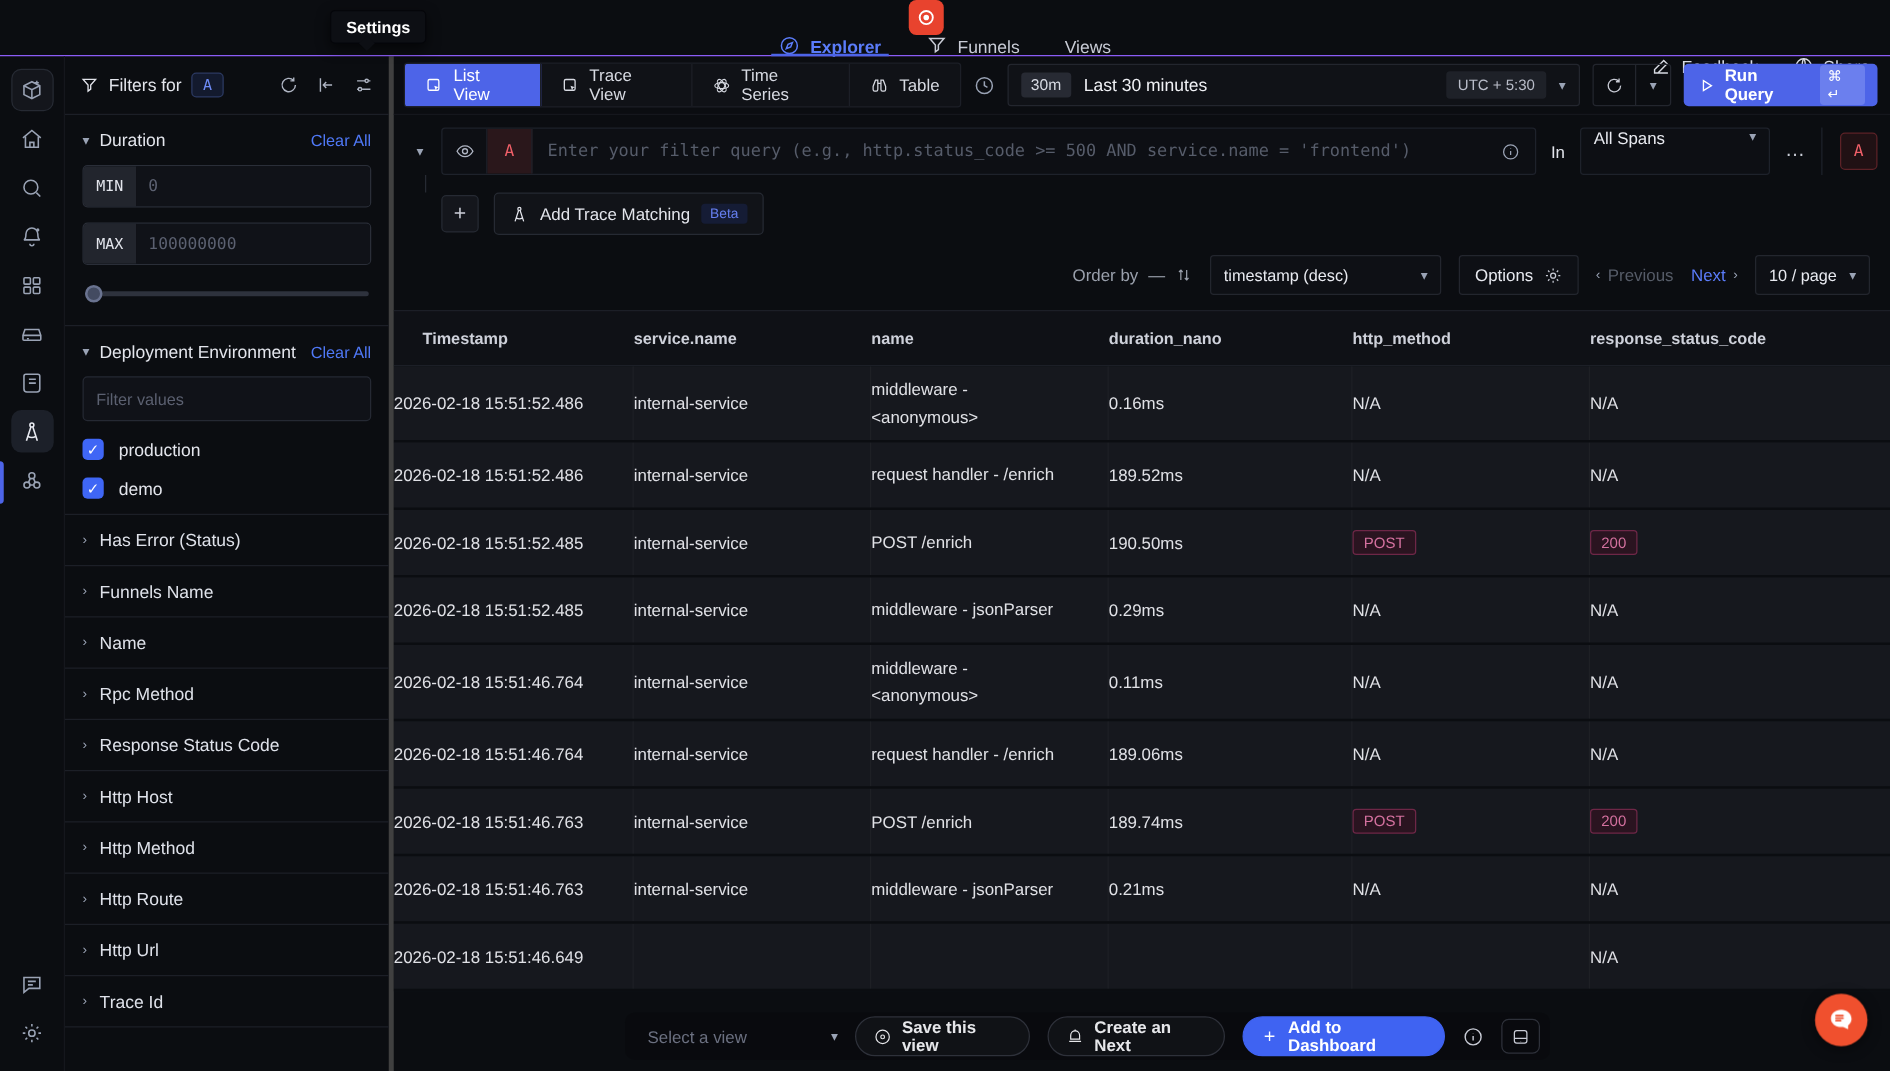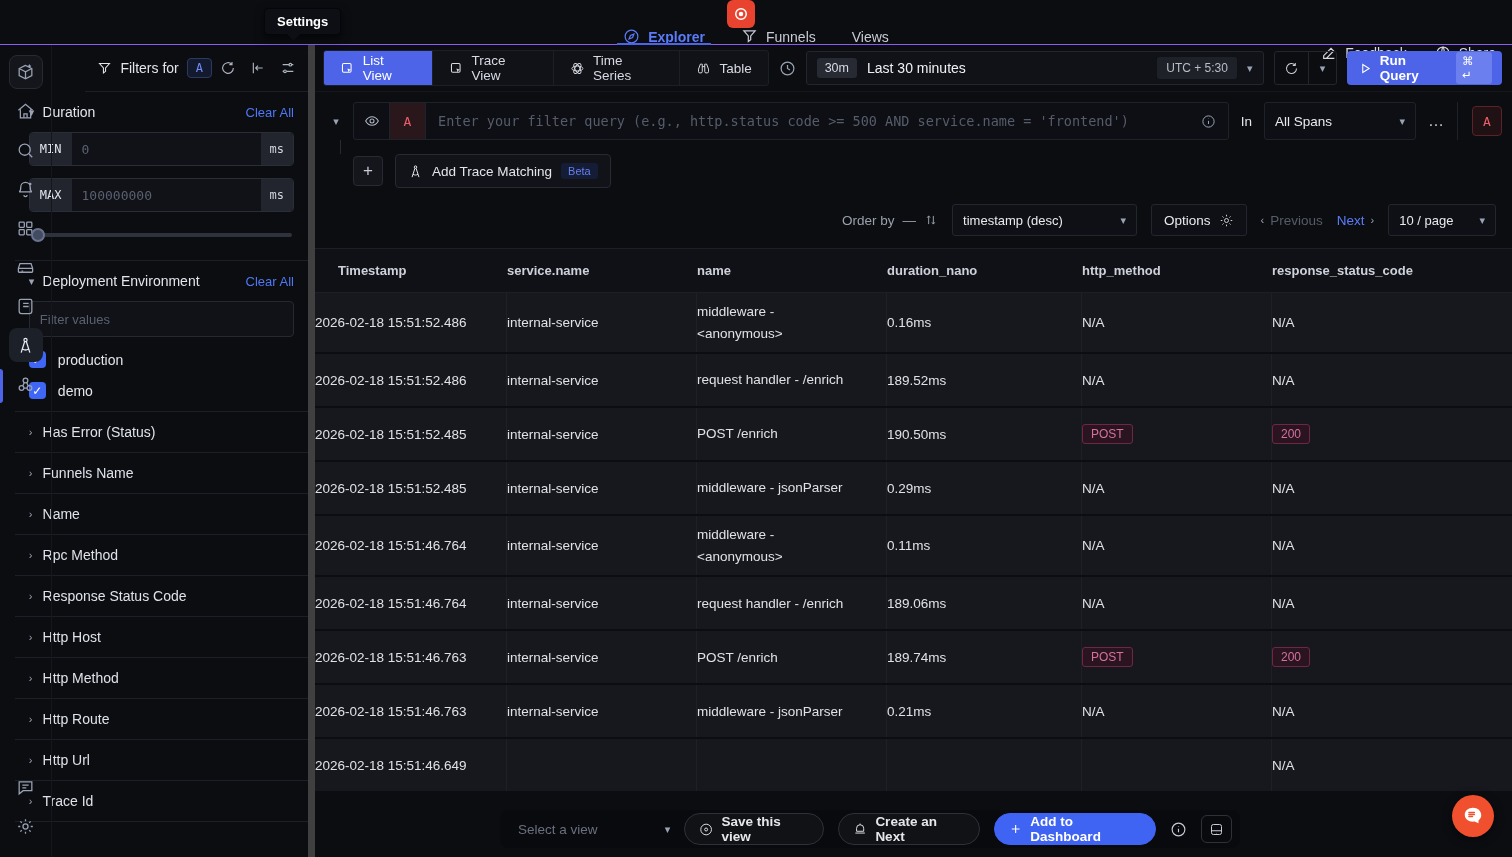--- a/index.html
+++ b/index.html
@@ -27,21 +27,21 @@
   .rail { width:52px; border-right:1px solid #15171d; display:flex; flex-direction:column; align-items:center; padding-top:10px; position:relative; }
   .rail-btn { width:34px; height:34px; display:flex; align-items:center; justify-content:center; color:#9aa3b5; margin-bottom:5px; border-radius:8px; cursor:pointer; }
   .rail-btn svg { stroke:#9aa3b5; }
   .rail-btn.boxed { border:1px solid #262a33; background:#14161c; }
   .rail-btn.active { background:#1c2029; }
   .rail-btn.active svg { stroke:#e8eaf1; }
   .rail-active-bar { position:absolute; left:0; top:324px; width:3px; height:34px; background:#4d64e8; border-radius:0 3px 3px 0; }
   .rail-spacer { flex:1; }
 
   
-  .fpanel { width:263px; border-right:7px solid #404040; display:flex; flex-direction:column;align-items:flex-end; }
+  .fpanel { width:263px; border-right:4px solid #404040; display:flex; flex-direction:column; }
   .fp-header { height:47px; display:flex; align-items:center; padding:0 12px; border-bottom:1px solid #1c1f27; gap:8px; }
   .fp-title { font-size:14px; color:#e3e5ec; }
   .badge-a-blue { font-family:"DejaVu Sans Mono",monospace; font-size:12px; color:#6e8bf7; background:#131a2e; border:1px solid #2c3a63; border-radius:4px; padding:2px 8px; }
   .fp-tools { margin-left:auto; display:flex; align-items:center; gap:14px; }
   .fp-tools svg { stroke:#aeb4c2; cursor:pointer; }
   .fp-body { flex:1; overflow:hidden; }
   .fsec { border-bottom:1px solid #1c1f27; padding:12px 14px; }
   .fsec-head { display:flex; align-items:center; gap:8px; font-size:14px; color:#e3e5ec; }
   .fsec-head .clear { margin-left:auto; color:#4f78f6; font-size:13px; cursor:pointer; }
   .chev { color:#9aa3b5; font-size:11px; display:inline-flex; }
@@ -86,39 +86,39 @@
   .qrow { display:flex; align-items:center; gap:0; }
   .q-exp { width:26px; display:flex; justify-content:center; color:#9aa3b5; cursor:pointer; }
   .qbox { flex:1; display:flex; align-items:stretch; height:38px; border:1px solid #1e222b; border-radius:3px; overflow:hidden; margin-left:4px; background:#0d0f14; }
   .q-eye { width:36px; display:flex; align-items:center; justify-content:center; color:#aeb4c2; border-right:1px solid #1e222b; cursor:pointer; }
   .q-a { width:36px; display:flex; align-items:center; justify-content:center; background:#2a171b; border-right:1px solid #1e222b; color:#ef5f68; font-family:"DejaVu Sans Mono",monospace; font-size:13px; cursor:pointer; }
   .q-input-wrap { flex:1; display:flex; align-items:center; padding:0 12px; gap:10px; }
   .q-input { flex:1; background:transparent; border:none; outline:none; color:#d7dae2; font-family:"DejaVu Sans Mono",monospace; font-size:13.5px; }
   .q-input::placeholder { color:#565c6a; }
   .q-info { color:#9aa3b5; display:flex; cursor:pointer; }
   .q-in { font-size:13.5px; color:#e3e5ec; margin:0 12px; }
-  .q-scope { width:152px; height:38px; background:#0d0f14; border:1px solid #1e222b; border-radius:3px; display:flex; align-items:center; padding:0 10px; font-size:13.5px; color:#e8eaf0; cursor:pointer; }
+  .q-scope { width:152px; height:38px; background:#0d0f14; border:1px solid #1e222b; border-radius:3px; display:flex; padding:0 10px; font-size:13.5px; color:#e8eaf0; cursor:pointer; }
   .q-scope .chev { margin-left:auto; }
   .q-more { color:#c9ccd6; font-size:16px; letter-spacing:1px; padding:0 12px; cursor:pointer; }
   .q-div { width:1px; height:38px; background:#1e222b; }
   .q-a2 { margin-left:14px; width:30px; height:30px; border:1px solid #5c2227; background:#201114; border-radius:4px; color:#ef5f68; font-family:"DejaVu Sans Mono",monospace; font-size:13px; display:flex; align-items:center; justify-content:center; cursor:pointer; }
   .tree-line { margin-left:17px; width:1px; height:14px; background:#262a33; }
   .addrow { display:flex; align-items:center; gap:12px; margin-left:30px; }
   .plus-btn { width:30px; height:30px; border:1px solid #262a33; background:#14161c; border-radius:4px; color:#c9ccd6; font-size:17px; display:flex; align-items:center; justify-content:center; cursor:pointer; }
   .atm-btn { height:34px; display:flex; align-items:center; gap:9px; border:1px solid #262a33; background:#111318; border-radius:4px; padding:0 12px; font-size:13.5px; color:#e3e5ec; cursor:pointer; }
   .beta { background:#151c35; color:#667ff0; font-size:11px; padding:2px 7px; border-radius:3px; }
 
   .controls-row { display:flex; align-items:center; justify-content:flex-end; gap:14px; padding:16px 16px 12px; }
   .ob-label { color:#9aa0ac; font-size:13.5px; display:flex; align-items:flex-start; gap:8px; }
   .ob-select { width:185px; height:32px; border:1px solid #23262e; background:#0e1015; border-radius:3px; display:flex; align-items:center; padding:0 10px; font-size:13px; color:#e8eaf0; cursor:pointer; }
   .ob-select .chev { margin-left:auto; }
   .opt-btn { height:32px; border:1px solid #23262e; background:#0e1015; border-radius:3px; display:flex; align-items:center; gap:8px; padding:0 12px; font-size:13.5px; color:#e8eaf0; cursor:pointer; }
   .pg-prev { color:#565c68; font-size:13.5px; display:flex; align-items:center; gap:6px; cursor:default; }
   .pg-next { color:#5b7cfa; font-size:13.5px; display:flex; align-items:center; gap:6px; cursor:pointer; }
-  .pg-size { height:32px; border:1px solid #23262e; background:#0e1015; border-radius:3px; display:flex; align-items:center; gap:26px; padding:0 10px; font-size:13px; color:#e8eaf0; cursor:pointer; }
+  .pg-size { height:32px; border:1px solid #23262e; background:#0e1015; border-radius:3px; display:flex; align-items:center; gap:10px; padding:0 10px; font-size:13px; color:#e8eaf0; cursor:pointer; }
 
   
   .tbl { flex:1; overflow:hidden; }
   .trow { display:grid; grid-template-columns:192px 190px 190px 195px 190px 1fr; }
   .thead { background:#0f1116; border-top:1px solid #1c1f27; border-bottom:1px solid #1c1f27; }
   .thead .cell { font-size:13px; font-weight:700; color:#ced1da; padding:14px 12px 14px 0; }
   .cell:first-child { padding-left:23px; }
   .rbody .trow { background:#16181e; border-bottom:2px solid #0b0d11; cursor:pointer; }
   .rbody .cell { display:flex; align-items:center; min-height:52px; font-size:13.5px; color:#e0e1e6; padding:8px 12px 8px 0; border-right:1px solid rgba(255,255,255,.035); }
   .rbody .cell:last-child { border-right:none; }

